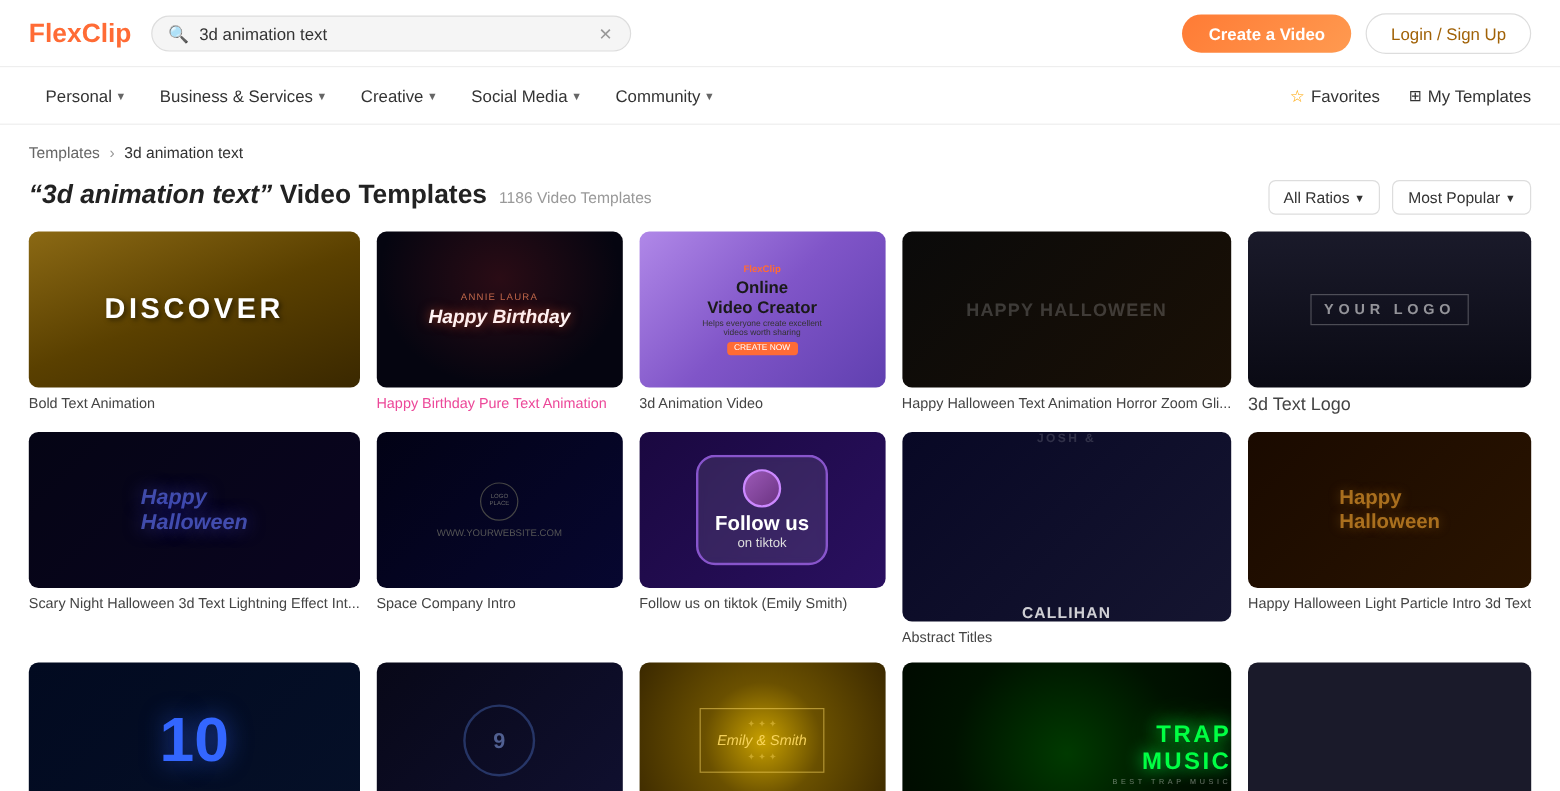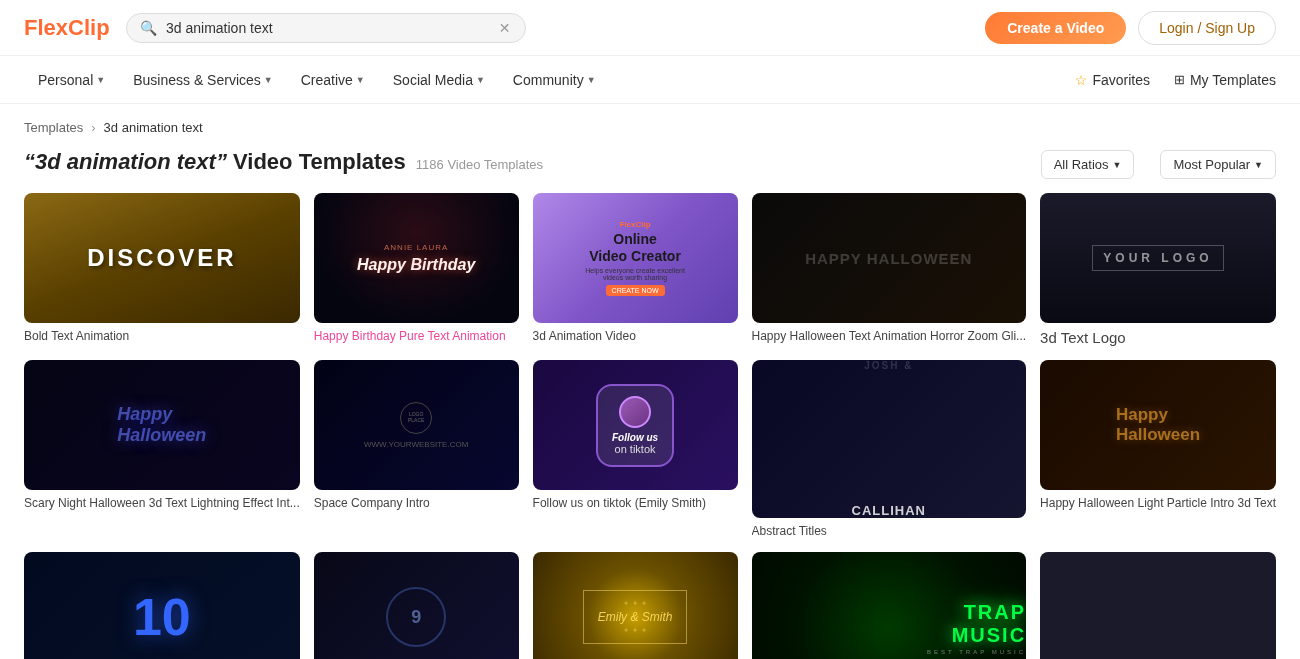--- a/index.html
+++ b/index.html
@@ -62,21 +62,21 @@
   <span style="color:#333;">3d animation text</span>
 </div>
 
 <div style="display:flex;align-items:baseline;justify-content:space-between;padding:6px 24px 14px;">
   <div style="display:flex;align-items:baseline;gap:10px;">
     <h1 style="font-size:22px;font-weight:700;color:#222;">
       <em>“3d animation text”</em> Video Templates
     </h1>
     <span style="font-size:13px;color:#999;font-weight:400;">1186 Video Templates</span>
   </div>
-  <div style="display:flex;gap:26px;">
+  <div style="display:flex;gap:10px;">
     <button style="display:flex;align-items:center;gap:4px;border:1px solid #ddd;border-radius:6px;padding:6px 12px;font-size:13px;color:#333;cursor:pointer;background:#fff;">
       <span>All Ratios</span>
       <span style="font-size:9px;">▼</span>
     </button>
     <button style="display:flex;align-items:center;gap:4px;border:1px solid #ddd;border-radius:6px;padding:6px 12px;font-size:13px;color:#333;cursor:pointer;background:#fff;">
       <span>Most Popular</span>
       <span style="font-size:9px;">▼</span>
     </button>
   </div>
 </div>
@@ -137,21 +137,21 @@
       </div>
       <div style="color:#555;font-size:8px;margin-top:2px;">WWW.YOURWEBSITE.COM</div>
     </div>
     <div style="font-size:12px;color:#444;margin-top:6px;white-space:nowrap;overflow:hidden;text-overflow:ellipsis;">Space Company Intro</div>
   </div>
 
   <div style="cursor:pointer;">
     <div style="width:100%;height:130px;border-radius:8px;overflow:hidden;background:linear-gradient(135deg,#1a0840,#2a1060);display:flex;align-items:center;justify-content:center;">
       <div style="background:rgba(255,255,255,0.1);border-radius:16px;padding:10px 14px;text-align:center;border:2px solid #8855cc;backdrop-filter:blur(4px);">
         <div style="width:32px;height:32px;border-radius:50%;background:linear-gradient(135deg,#9b59b6,#6c3483);margin:0 auto 4px;border:2px solid #cc88ff;"></div>
-        <div style="color:#fff;font-size:10px;font-weight:900;font-style:italic;">Follow us</div>
+        <div style="color:#fff;font-size:17px;font-weight:900;">Follow us</div>
         <div style="color:#ddd;font-size:11px;">on tiktok</div>
       </div>
     </div>
     <div style="font-size:12px;color:#444;margin-top:6px;white-space:nowrap;overflow:hidden;text-overflow:ellipsis;">Follow us on tiktok (Emily Smith)</div>
   </div>
 
   <div style="cursor:pointer;">
     <div style="width:100%;height:158px;border-radius:8px;overflow:hidden;background:linear-gradient(135deg,#080825,#151530);display:flex;align-items:center;justify-content:space-between;flex-direction:column;gap:38px;">
       <div style="color:rgba(255,255,255,0.15);font-size:10px;font-weight:bold;margin-bottom:4px;letter-spacing:2px;">JOSH &amp;</div>
       <div style="color:rgba(255,255,255,0.8);font-size:13px;font-weight:bold;letter-spacing:1px;">CALLIHAN</div>

